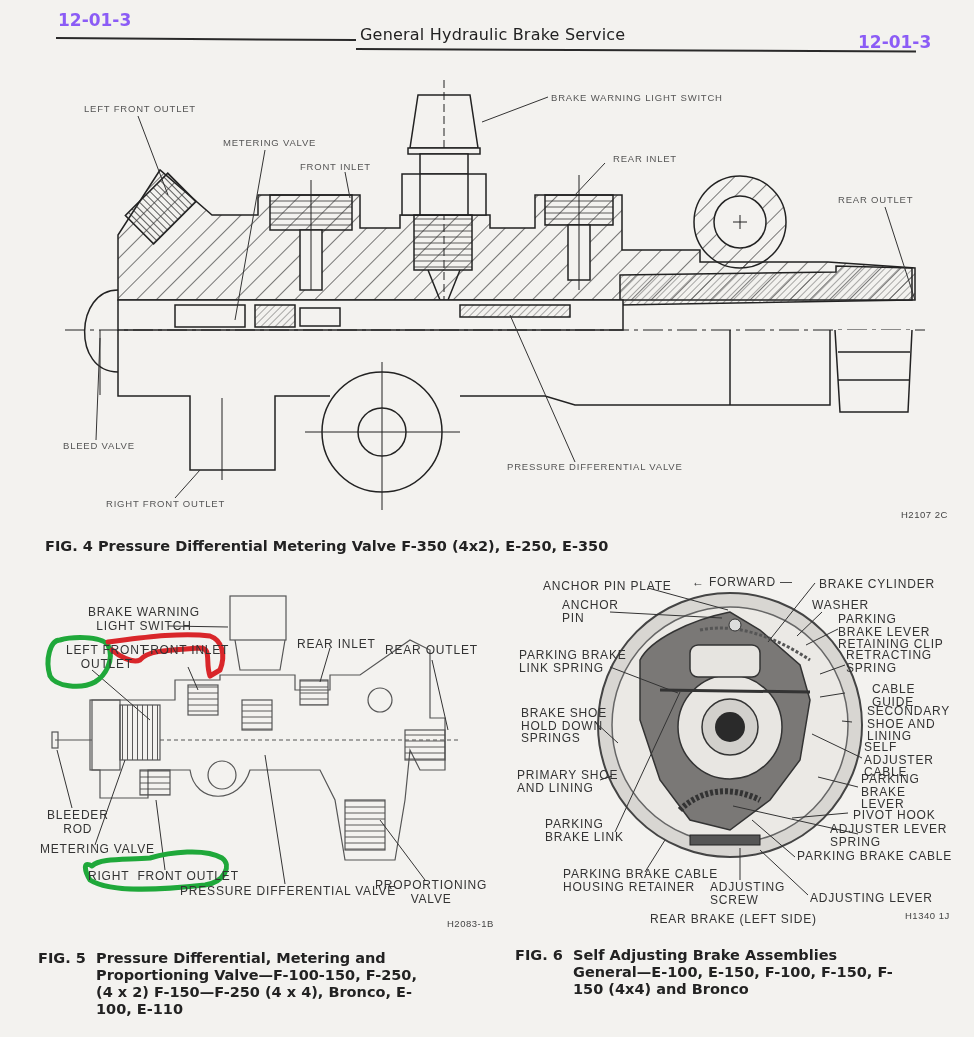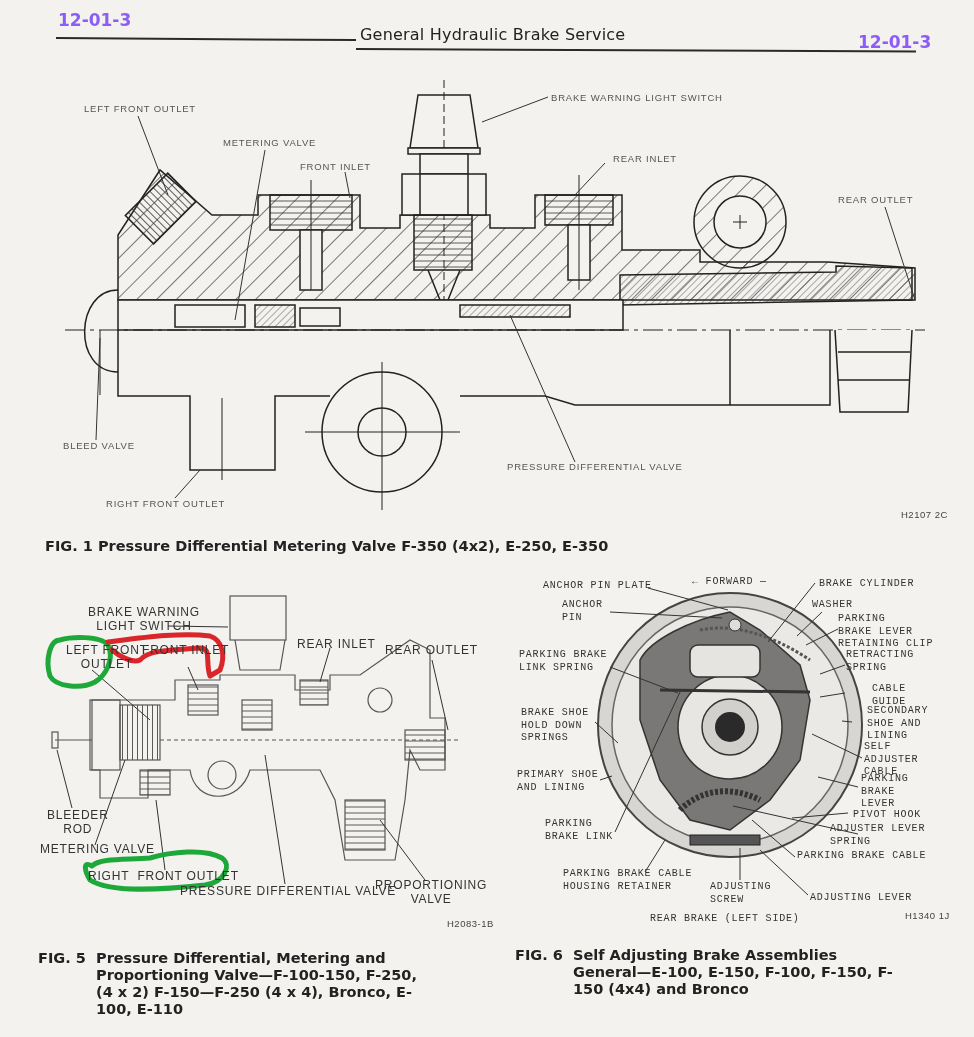--- a/index.html
+++ b/index.html
@@ -4,21 +4,21 @@
 <style>
   html,body{margin:0;padding:0;}
   body{width:974px;height:1037px;background:#f3f2ef;position:relative;overflow:hidden;font-family:"DejaVu Sans",sans-serif;color:#1c1c1c;}
   .abs{position:absolute;}
   .hdr{font-family:"DejaVu Sans",sans-serif;}
   .pnum{font-weight:bold;font-size:17px;color:#8b5cf6;}
   .htitle{font-size:16px;color:#222;letter-spacing:0.2px;}
   .rule{height:2px;background:#2a2a2a;}
   .lbl{font-family:"Liberation Sans",sans-serif;font-size:9.5px;letter-spacing:0.8px;color:#555;white-space:nowrap;line-height:12px;}
   .lbl5{font-family:"Liberation Sans",sans-serif;font-size:12px;letter-spacing:0.8px;color:#333;white-space:pre;line-height:14px;text-align:center;}
-  .lbl6{font-family:Liberation Mono, monospace;font-size:10px;letter-spacing:0.8px;color:#333;white-space:pre;line-height:12.5px;}
+  .lbl6{font-family:Liberation Sans, sans-serif;font-size:12px;letter-spacing:0.8px;color:#333;white-space:pre;line-height:12.5px;}
   .code{font-family:"Liberation Sans",sans-serif;font-size:9.5px;color:#444;letter-spacing:0.5px;padding-left:28px;}
   .cap{font-family:"DejaVu Sans",sans-serif;font-weight:bold;font-size:14.5px;color:#222;line-height:17px;}
   .capnum{display:inline-block;width:58px;}
   svg{position:absolute;left:0;top:0;}
 </style>
 </head>
 <body>
 
 <div class="abs hdr pnum" style="left:58px;top:10px;">12-01-3</div>
 <div class="abs hdr htitle" style="left:360px;top:25px;">General Hydraulic Brake Service</div>
@@ -195,21 +195,21 @@
 <div class="abs lbl" style="left:300px;top:161px;">FRONT INLET</div>
 <div class="abs lbl" style="left:551px;top:92px;">BRAKE WARNING LIGHT SWITCH</div>
 <div class="abs lbl" style="left:613px;top:153px;">REAR INLET</div>
 <div class="abs lbl" style="left:838px;top:194px;">REAR OUTLET</div>
 <div class="abs lbl" style="left:63px;top:440px;">BLEED VALVE</div>
 <div class="abs lbl" style="left:106px;top:498px;">RIGHT FRONT OUTLET</div>
 <div class="abs lbl" style="left:507px;top:461px;">PRESSURE DIFFERENTIAL VALVE</div>
 <div class="abs code" style="left:873px;top:509px;">H2107 2C</div>
 
 <div class="abs cap" style="left:45px;top:538px;white-space:nowrap;">
-  <span>FIG. 1</span>
+  <span>FIG. 4</span>
   <span>Pressure Differential Metering Valve F-350 (4x2), E-250, E-350</span>
 </div>
 
 <div class="abs lbl5" style="left:88px;top:605px;">BRAKE WARNING
 LIGHT SWITCH</div>
 <div class="abs lbl5" style="left:58px;top:643px;margin-left:8px;">LEFT FRONT
 OUTLET</div>
 <div class="abs lbl5" style="left:142px;top:643px;">FRONT INLET</div>
 <div class="abs lbl5" style="left:297px;top:637px;">REAR INLET</div>
 <div class="abs lbl5" style="left:385px;top:643px;">REAR OUTLET</div>

